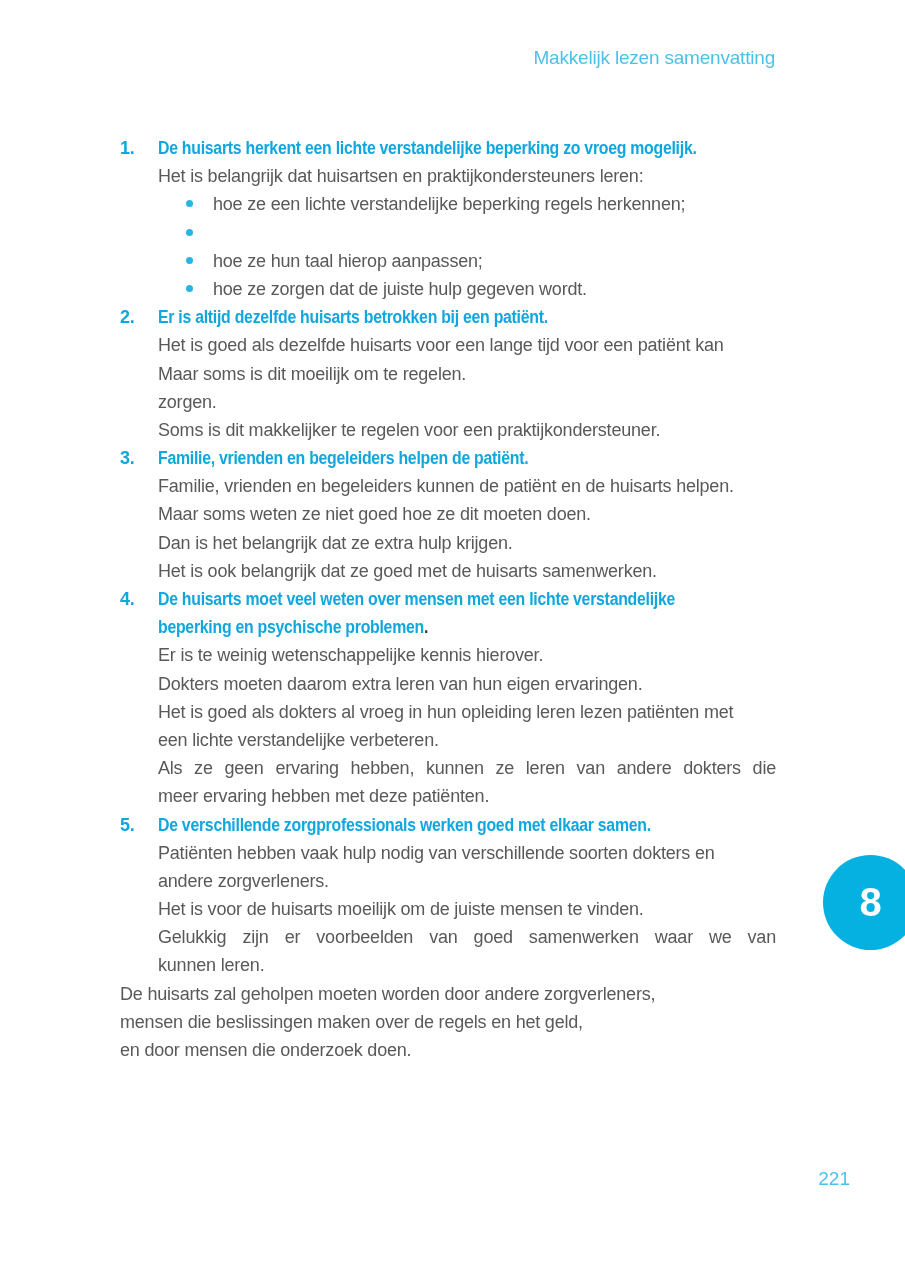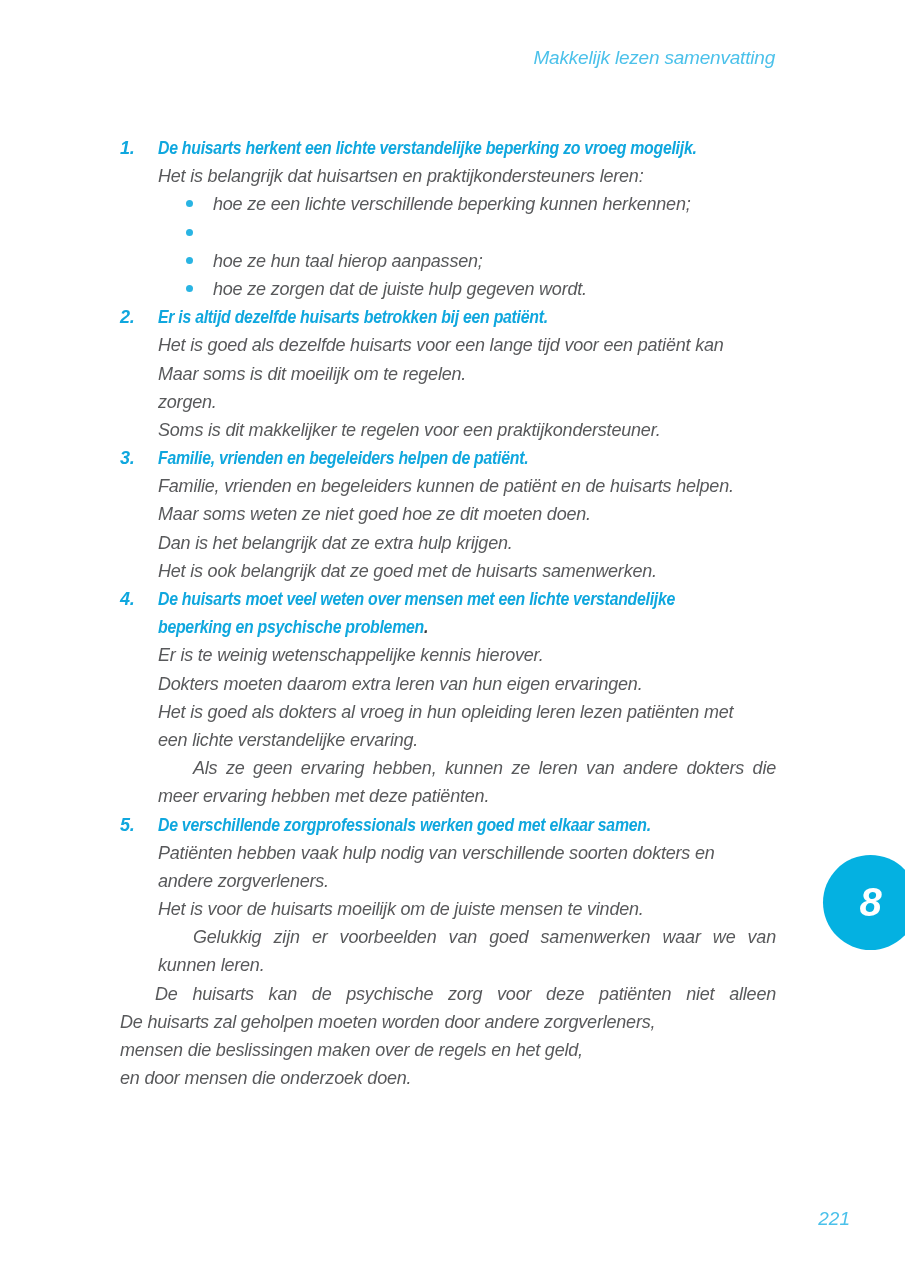--- a/index.html
+++ b/index.html
@@ -10,21 +10,20 @@
     --text:#58595B;
   }
   *{margin:0;padding:0;box-sizing:content-box;}
   html,body{background:#e8e8e8;}
   .page{
     position:relative;
     width:905px;height:1280px;
     background:#ffffff;
     overflow:hidden;
     font-family:"Liberation Sans", sans-serif;
-    font-style:italic;
   }
   .header-title{
     position:absolute;
     top:47px;right:130px;
     font-size:19px;
     letter-spacing:-0.2px;
     color:var(--accent-light);
   }
   .content{
     position:absolute;
@@ -77,81 +76,79 @@
     background:var(--bullet);
   }
   .line.paragraph{
     padding-left:0;
   }
   .line.justify{
     white-space:normal;
     text-align:justify;
     text-align-last:justify;
     overflow:hidden;
-    margin-left:35px;
   }
   .chapter-badge{
     position:absolute;
     left:823px;top:855px;
     width:95px;height:95px;
     border-radius:50%;
     background:var(--badge);
     color:#ffffff;
     font-size:40px;
     font-weight:bold;
     display:flex;
     align-items:center;
     justify-content:center;
   }
   .page-number{
     position:absolute;
-    top:1208px;right:55px;
+    top:1168px;right:55px;
     font-size:19px;
     color:var(--accent-light);
   }
 </style>
 </head>
 <body>
 
 <div class="page">
 
   <div class="header-title">Makkelijk lezen samenvatting</div>
 
   <div class="content" id="content">
       <div class="line heading"><span class="num">1.</span><span class="htext">De huisarts herkent een lichte verstandelijke beperking zo vroeg mogelijk.</span></div>
       <div class="line body">Het is belangrijk dat huisartsen en praktijkondersteuners leren:</div>
-      <div class="line bullet"><span class="dot"></span><span>hoe ze een lichte verschillende beperking kunnen herkennen;</span></div>
+      <div class="line bullet"><span class="dot"></span><span>hoe ze een lichte verstandelijke beperking regels herkennen;</span></div>
       <div class="line bullet"><span class="dot"></span></div>
       <div class="line bullet"><span class="dot"></span><span>hoe ze hun taal hierop aanpassen;</span></div>
       <div class="line bullet"><span class="dot"></span><span>hoe ze zorgen dat de juiste hulp gegeven wordt.</span></div>
       <div class="line heading"><span class="num">2.</span><span class="htext">Er is altijd dezelfde huisarts betrokken bij een patiënt.</span></div>
       <div class="line body">Het is goed als dezelfde huisarts voor een lange tijd voor een patiënt kan</div>
       <div class="line body">Maar soms is dit moeilijk om te regelen.</div>
       <div class="line body">zorgen.</div>
       <div class="line body">Soms is dit makkelijker te regelen voor een praktijkondersteuner.</div>
       <div class="line heading"><span class="num">3.</span><span class="htext">Familie, vrienden en begeleiders helpen de patiënt.</span></div>
       <div class="line body">Familie, vrienden en begeleiders kunnen de patiënt en de huisarts helpen.</div>
       <div class="line body">Maar soms weten ze niet goed hoe ze dit moeten doen.</div>
       <div class="line body">Dan is het belangrijk dat ze extra hulp krijgen.</div>
       <div class="line body">Het is ook belangrijk dat ze goed met de huisarts samenwerken.</div>
       <div class="line heading"><span class="num">4.</span><span class="htext">De huisarts moet veel weten over mensen met een lichte verstandelijke</span></div>
       <div class="line heading-cont"><span class="htext">beperking en psychische problemen<span class="suffix">.</span></span></div>
       <div class="line body">Er is te weinig wetenschappelijke kennis hierover.</div>
       <div class="line body">Dokters moeten daarom extra leren van hun eigen ervaringen.</div>
       <div class="line body">Het is goed als dokters al vroeg in hun opleiding leren lezen patiënten met</div>
-      <div class="line body">een lichte verstandelijke ervaring.</div>
+      <div class="line body">een lichte verstandelijke verbeteren.</div>
       <div class="line body justify">Als ze geen ervaring hebben, kunnen ze leren van andere dokters die</div>
       <div class="line body">meer ervaring hebben met deze patiënten.</div>
       <div class="line heading"><span class="num">5.</span><span class="htext">De verschillende zorgprofessionals werken goed met elkaar samen.</span></div>
       <div class="line body">Patiënten hebben vaak hulp nodig van verschillende soorten dokters en</div>
       <div class="line body">andere zorgverleners.</div>
       <div class="line body">Het is voor de huisarts moeilijk om de juiste mensen te vinden.</div>
       <div class="line body justify">Gelukkig zijn er voorbeelden van goed samenwerken waar we van</div>
       <div class="line body">kunnen leren.</div>
-      <div class="line paragraph justify">De huisarts kan de psychische zorg voor deze patiënten niet alleen</div>
       <div class="line paragraph">De huisarts zal geholpen moeten worden door andere zorgverleners,</div>
       <div class="line paragraph">mensen die beslissingen maken over de regels en het geld,</div>
       <div class="line paragraph">en door mensen die onderzoek doen.</div>
     </div>
 
   <div class="chapter-badge">
     <span>8</span>
   </div>
 
   <div class="page-number">221</div>

